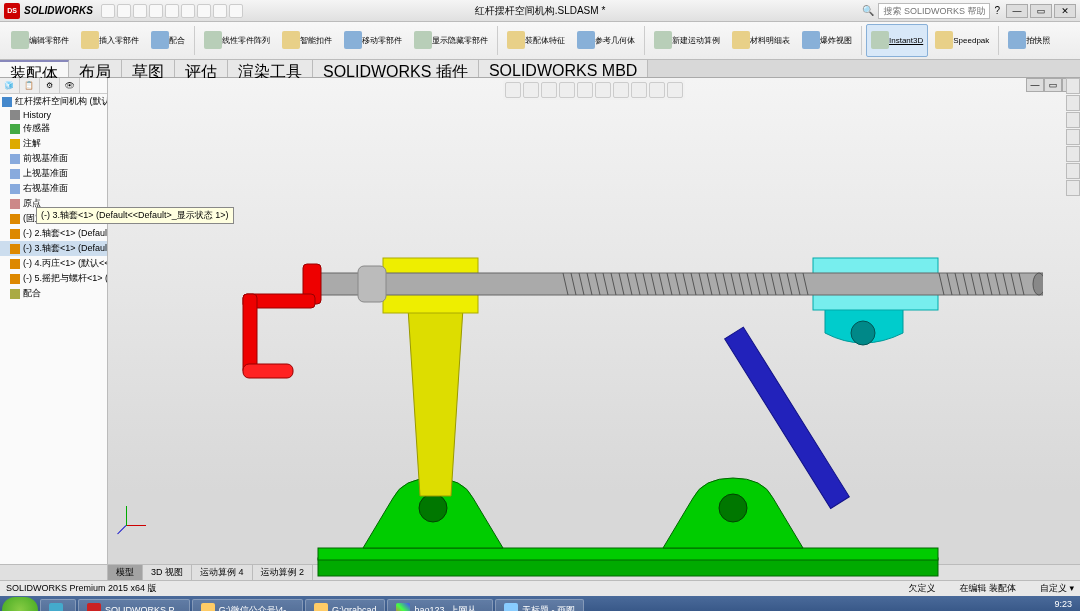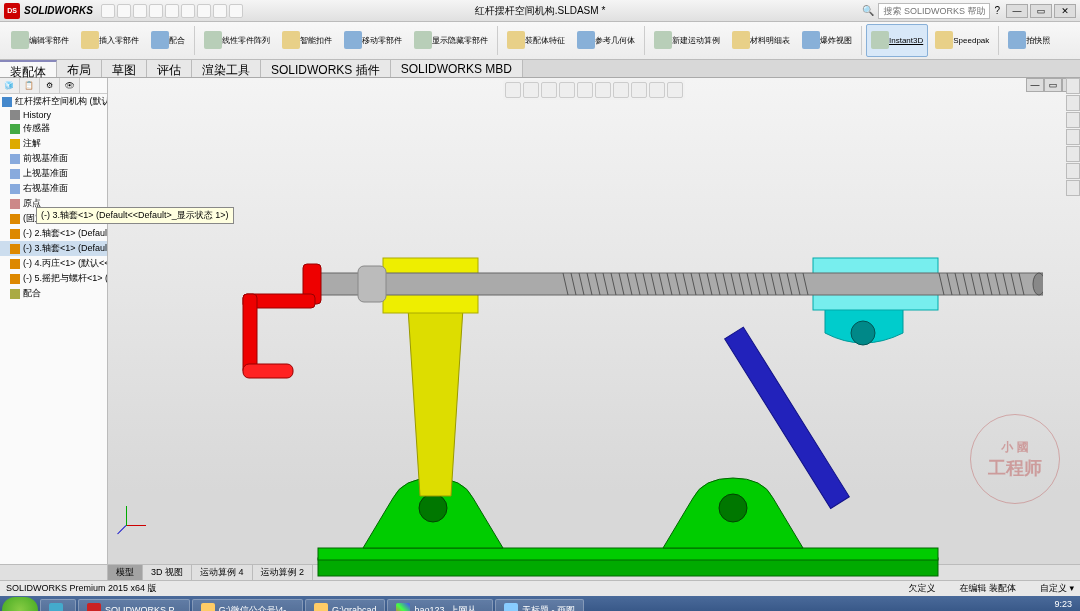--- a/index.html
+++ b/index.html
@@ -21,21 +21,21 @@
 .ribbon { height: 38px; background: linear-gradient(#f8f8f8,#ececec); border-bottom: 1px solid #bbb; display: flex; padding: 2px 6px; gap: 2px; }
 .ribbon .btn { display: flex; flex-direction: row; align-items: center; justify-content: center; padding: 1px 4px; min-width: 26px; border: 1px solid transparent; border-radius: 2px; }
 .ribbon .btn.big { min-width: 40px; }
 .ribbon .btn.active { background: #d8e8f8; border-color: #88b0d8; text-decoration: underline; }
 .ribbon .btn .ic { width: 18px; height: 18px; background: #6a8; border-radius: 2px; margin-bottom: 1px; }
 .ribbon .btn .lbl { font-size: 8px; line-height: 8px; text-align: center; }
 .ribbon .sep { width: 1px; background: #ccc; margin: 2px 2px; }
 
 
 .tabs { height: 18px; background: #d8d8d8; display: flex; border-bottom: 1px solid #aaa; }
-.tabs .tab { padding: 2px 10px; font-size: 12px; border-right: 1px solid #bbb; background: #e8e8e8; }
+.tabs .tab { padding: 2px 10px; font-size: 16px; border-right: 1px solid #bbb; background: #e8e8e8; }
 .tabs .tab.active { background: #f8f8f8; border-top: 2px solid #88b; }
 
 
 .main { display: flex; height: 486px; }
 
 
 .tree { width: 108px; background: #fafafa; border-right: 1px solid #bbb; overflow: hidden; }
 .tree .tabs-small { display: flex; height: 16px; border-bottom: 1px solid #ccc; }
 .tree .tabs-small span { width: 20px; border-right: 1px solid #ccc; background: #eee; display:flex;align-items:center;justify-content:center;font-size:8px;}
 .tree .node { display: flex; align-items: center; padding: 1px 2px; font-size: 9px; white-space: nowrap; overflow: hidden; }
@@ -351,24 +351,20 @@
 
       <rect x="195" y="88" width="28" height="36" rx="6" fill="#bbb" stroke="#888"></rect>
     </svg>
 
     <div class="triad">
       <div class="x"></div>
         <div class="y"></div>
         <div class="z"></div>
     </div>
 
-    <div class="watermark">
-      <div class="l1">小 國</div>
-      <div>工程师</div>
-    </div>
   </div>
 </div>
 
 <div class="rightbar">
   <span></span>
   <span></span>
   <span></span>
   <span></span>
   <span></span>
   <span></span>

